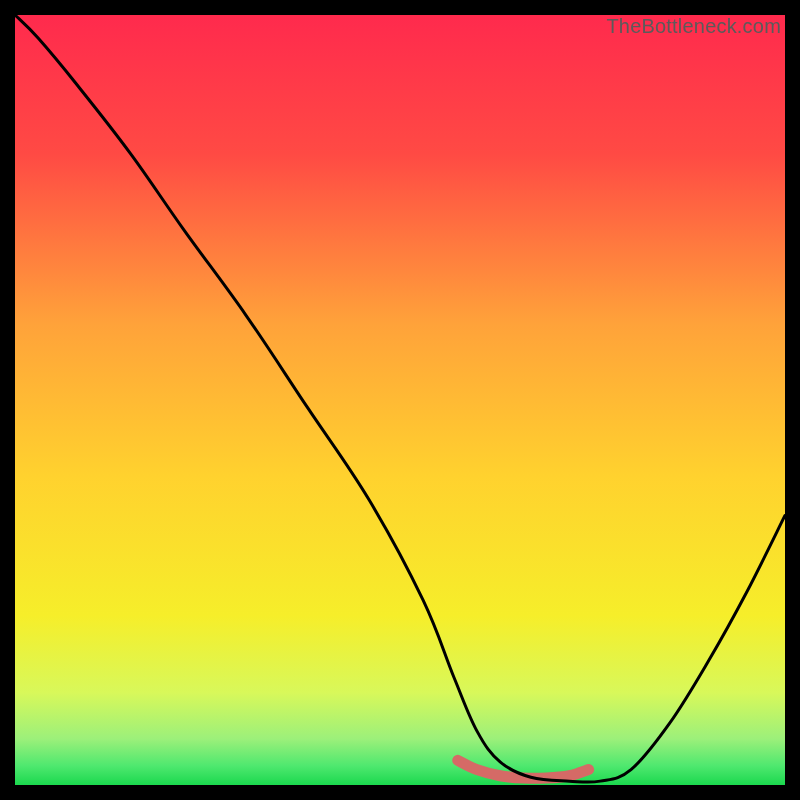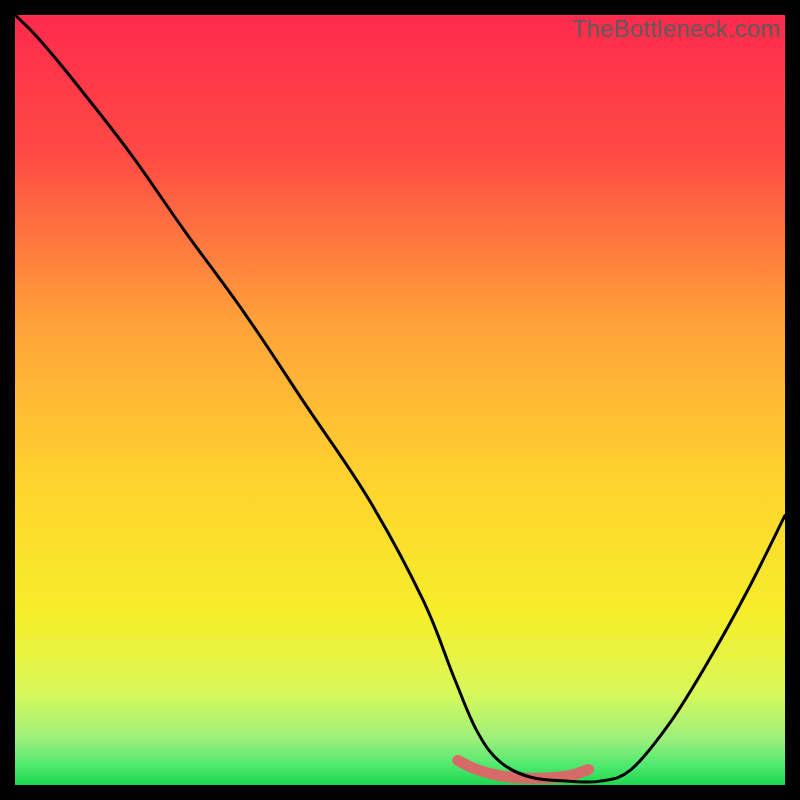--- a/index.html
+++ b/index.html
@@ -17,21 +17,21 @@
     top: 15px;
     width: 770px;
     height: 770px;
     background: #000;
   }
   .watermark {
     position: absolute;
     top: 0px;
     right: 4px;
     color: #5b5b5b;
-    font-size: 24px;
+    font-size: 20px;
     font-weight: 500;
     letter-spacing: 0.2px;
     z-index: 10;
   }
   svg {
     display: block;
   }
 </style>
 </head>
 <body>

